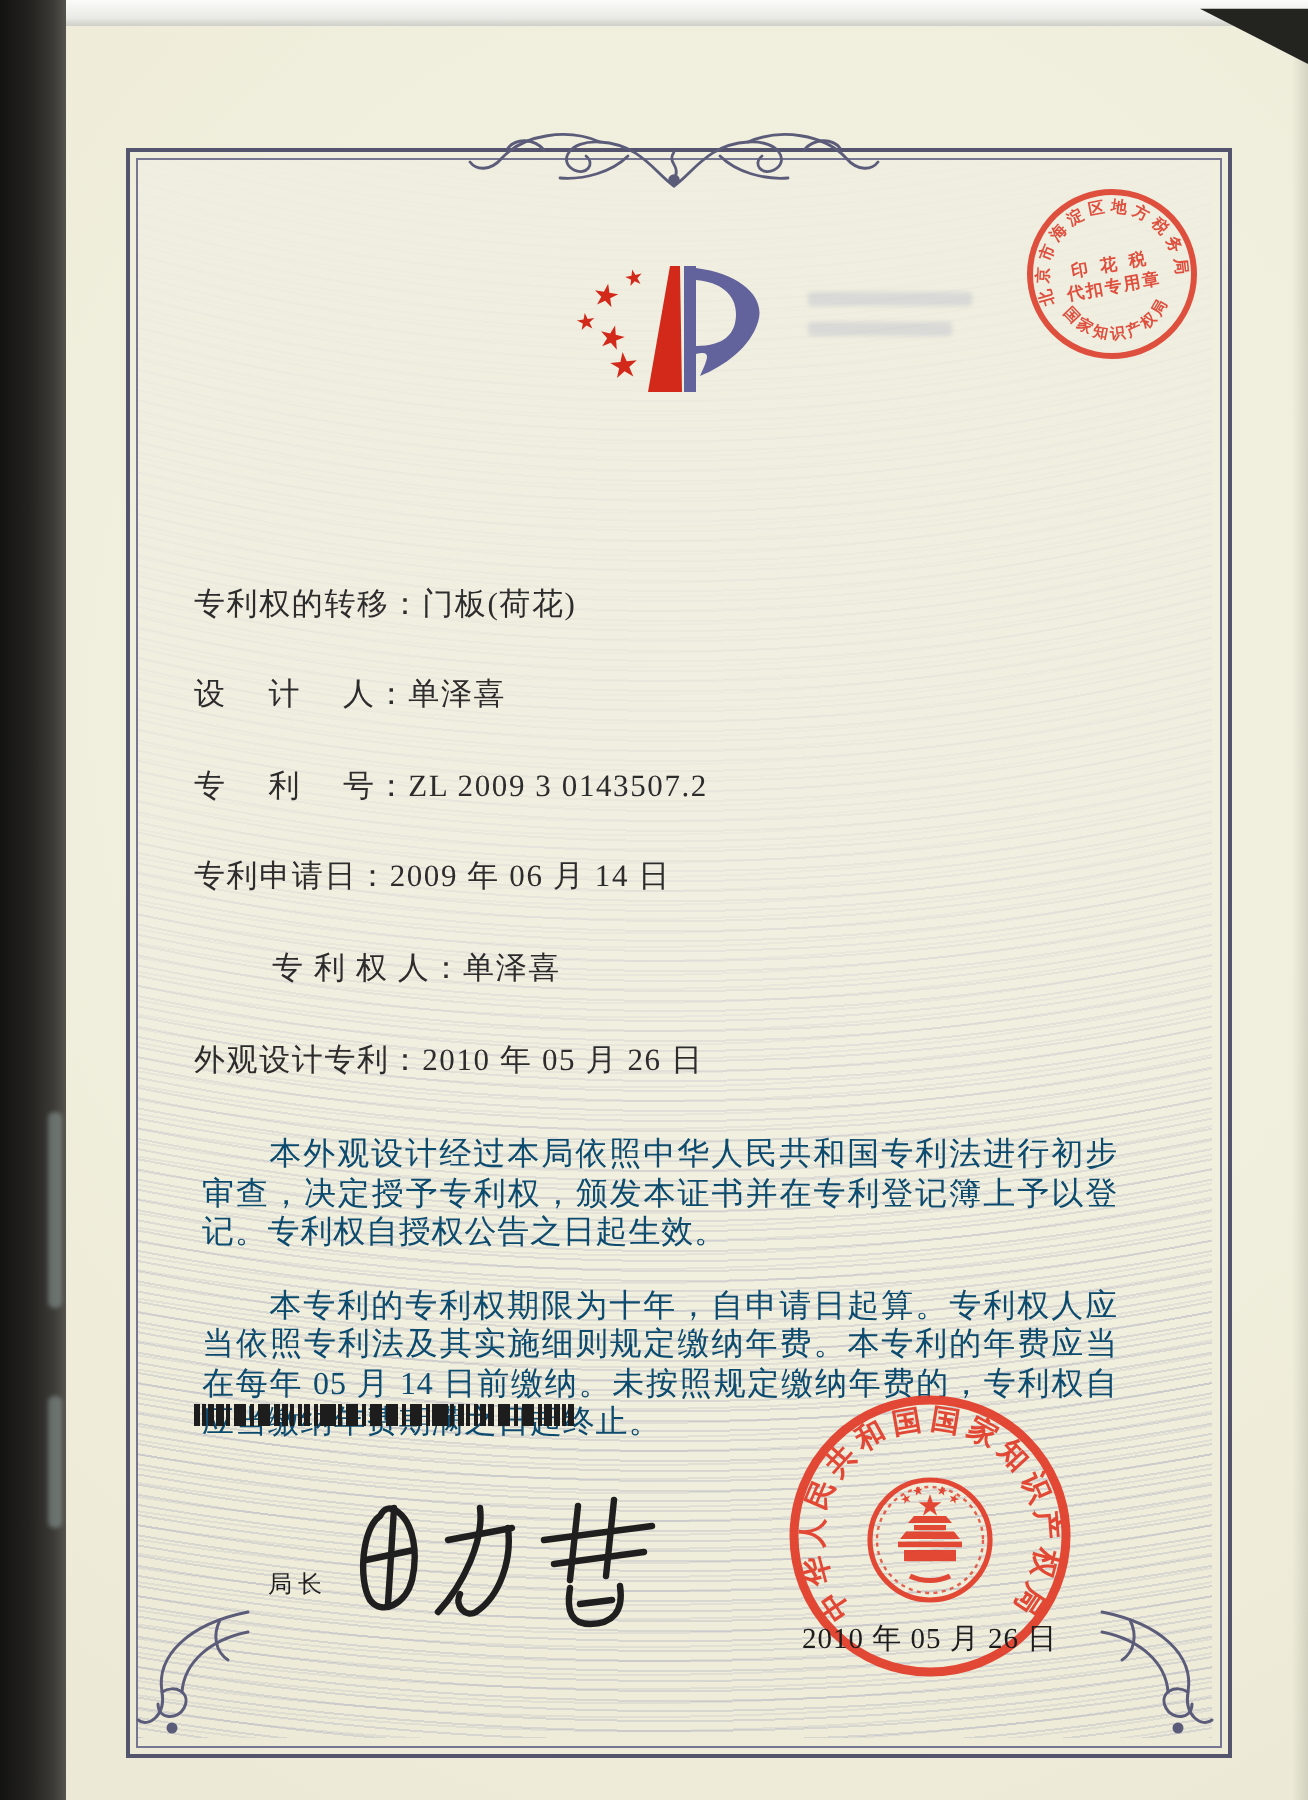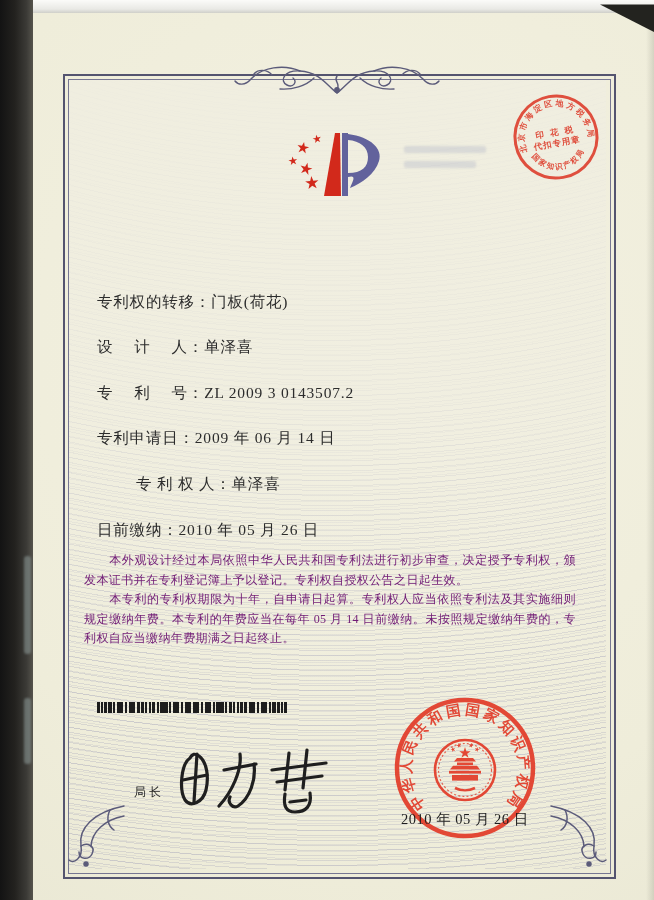--- a/index.html
+++ b/index.html
@@ -37,22 +37,22 @@
   .gb1{left:404px;top:146px;width:82px;}
   .gb2{left:404px;top:161px;width:72px;}
   
   .cert-number{position:absolute;left:87px;top:119px;font-size:15px;letter-spacing:1.5px;color:#222;}
   .page-title{position:absolute;left:130px;top:207px;width:340px;text-align:center;
         font-size:33px;font-weight:600;letter-spacing:7px;color:#141414;}
   .fields{position:absolute;left:97px;top:0;width:470px;}
   .field-row{position:absolute;font-size:15.5px;color:#2c2c2c;letter-spacing:.8px;white-space:nowrap;}
   .f0{top:292px;} .f1{top:337px;} .f2{top:383px;} .f3{top:428px;} .f4{top:474px;margin-left:39px;} .f5{top:520px;}
   .paragraphs{position:absolute;left:84px;top:551px;width:492px;}
-  .paragraphs p{margin:0;text-indent:2.1em;font-size:12px;line-height:19.5px;
-        letter-spacing:.4px;color:#701a75;text-align:justify;}
+  .paragraphs p{margin:17px;text-indent:2.1em;font-size:16px;line-height:19.5px;
+        letter-spacing:.4px;color:#0c4a6e;text-align:justify;}
   .barcode{position:absolute;left:97px;top:702px;width:191px;height:11px;
         background:
          repeating-linear-gradient(90deg,#1d1d1d 0 2px,rgba(0,0,0,0) 2px 4px),
          repeating-linear-gradient(90deg,#1d1d1d 0 1px,rgba(0,0,0,0) 1px 7px),
          repeating-linear-gradient(90deg,#1d1d1d 0 3px,rgba(0,0,0,0) 3px 11px);}
   .director-label{position:absolute;left:134px;top:784px;font-size:12px;letter-spacing:3px;color:#1f1f1f;}
   .signature{position:absolute;left:172px;top:740px;}
   .seal{position:absolute;left:393px;top:696px;opacity:.92;}
   .seal-date{position:absolute;left:401px;top:810px;font-size:14.5px;letter-spacing:.5px;color:#1d1d1d;}
   .tax-stamp{position:absolute;left:511px;top:92px;transform:rotate(-10deg);opacity:.88;}
@@ -169,21 +169,21 @@
     <div class="field-row f2">
       <span>专　 利　 号：</span><span>ZL 2009 3 0143507.2</span>
     </div>
     <div class="field-row f3">
       <span>专利申请日：</span><span>2009 年 06 月 14 日</span>
     </div>
     <div class="field-row f4">
       <span>专 利 权 人：</span><span>单泽喜</span>
     </div>
     <div class="field-row f5">
-      <span>日前缴纳：</span><span>2010 年 05 月 26 日</span>
+      <span>外观设计专利：</span><span>2010 年 05 月 26 日</span>
     </div>
   </div>
 
   <div class="paragraphs">
     <p>本外观设计经过本局依照中华人民共和国专利法进行初步审查，决定授予专利权，颁发本证书并在专利登记簿上予以登记。专利权自授权公告之日起生效。</p>
     <p>本专利的专利权期限为十年，自申请日起算。专利权人应当依照专利法及其实施细则规定缴纳年费。本专利的年费应当在每年 05 月 14 日前缴纳。未按照规定缴纳年费的，专利权自应当缴纳年费期满之日起终止。</p>
   </div>
 
   <div class="barcode"></div>
 

